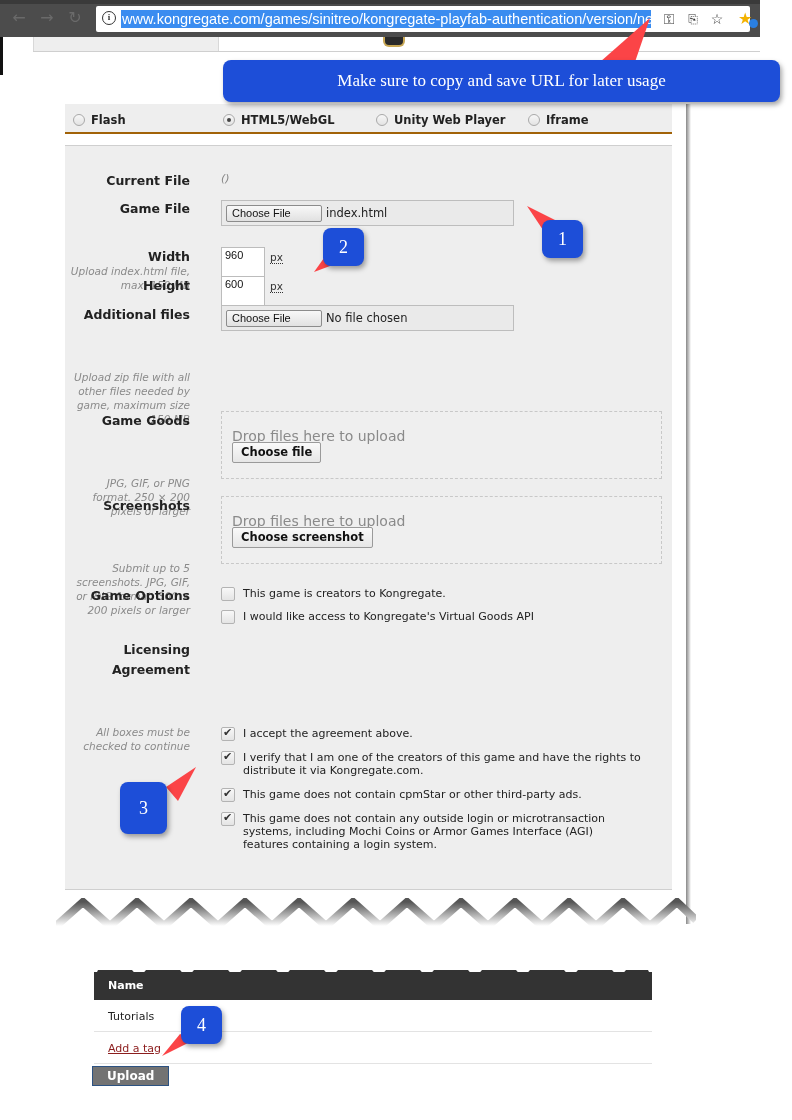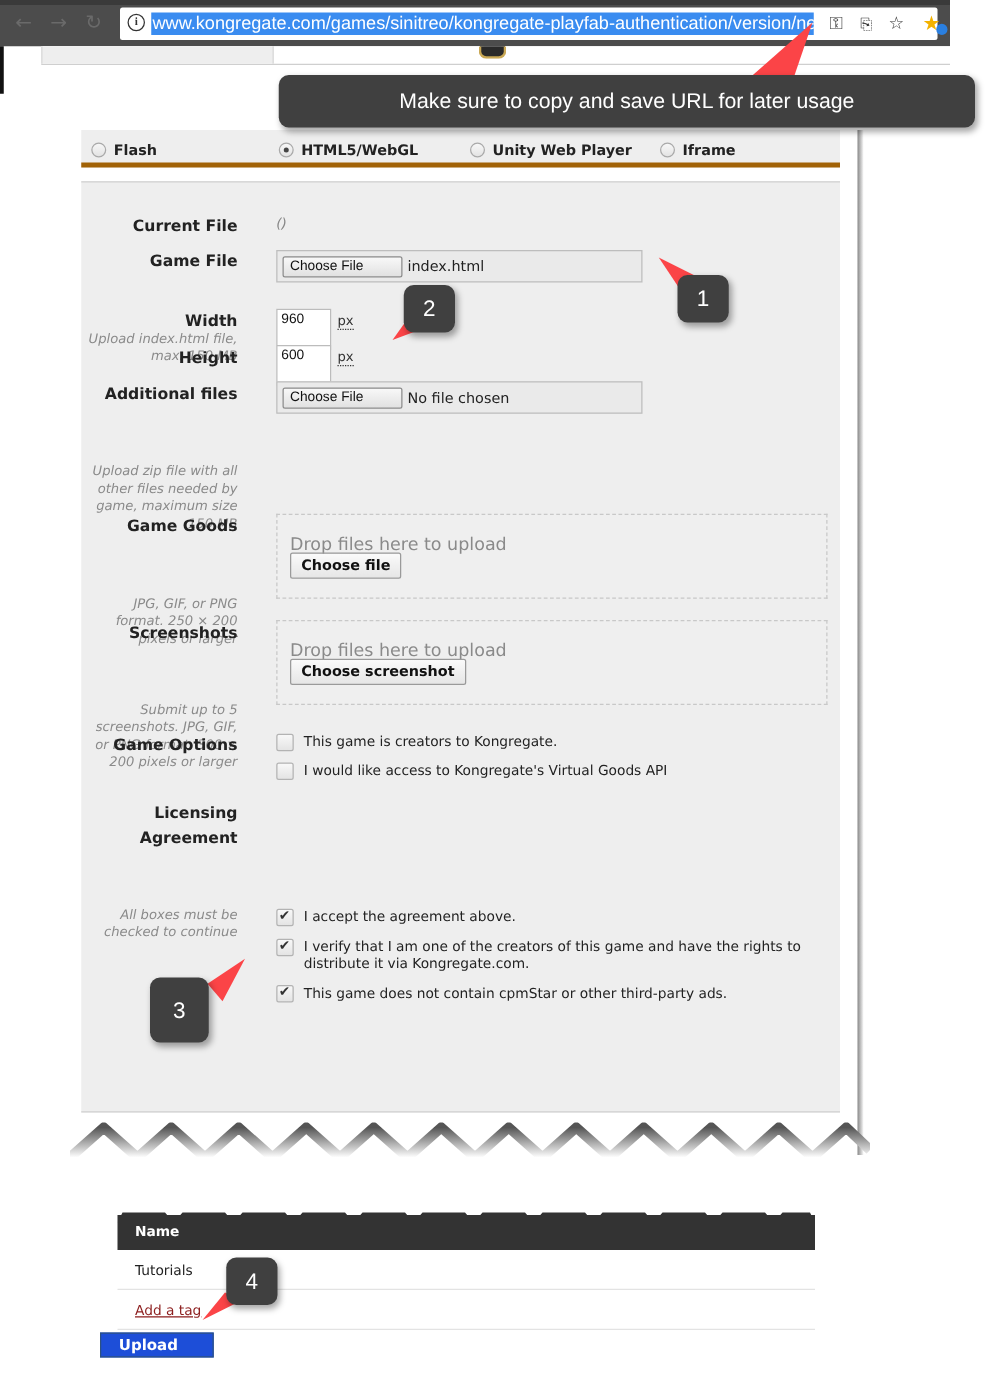--- a/index.html
+++ b/index.html
@@ -19,21 +19,21 @@
 
   .left-stub { position: absolute; left: 0; top: 37px; width: 3px; height: 38px; background: #111; }
 
   
   .hdr-strip { position: absolute; left: 33px; top: 37px; width: 727px; height: 15px; border-bottom: 1px solid #cfcfcf; background: #fff; }
   .hdr-cell { position: absolute; left: 0; top: 0; width: 186px; height: 14px; background: #eeeeee; border-right: 1px solid #d8d8d8; border-left: 1px solid #d8d8d8; }
   .hdr-logo { position: absolute; left: 350px; top: 0; width: 22px; height: 10px; background: #2a2a2a; border: 2px solid #c9a855; border-top: none; border-radius: 0 0 6px 6px; }
 
   
   .panel-shadow { position: absolute; left: 686px; top: 104px; width: 5px; height: 820px; background: linear-gradient(to right, #888, #ccc 60%, #fff); }
-  .radio-row { position: absolute; left: 65px; top: 104px; width: 607px; height: 30px; background: #eeeeee; border-bottom: 4px solid #a16207; }
+  .radio-row { position: absolute; left: 65px; top: 104px; width: 607px; height: 30px; background: #eeeeee; border-bottom: 2px solid #a16207; }
   .radio { position: absolute; top: 9px; display: flex; align-items: center; }
   .radio-dot { width: 12px; height: 12px; border: 1px solid #a9a9a9; border-radius: 50%; background: linear-gradient(#f7f7f7,#e3e3e3); position: relative; margin-right: 6px; }
   .radio-dot.on::after { content: ""; position: absolute; left: 3px; top: 3px; width: 4px; height: 4px; border-radius: 50%; background: #444; }
   .radio-label { font-family: "DejaVu Sans", sans-serif; font-weight: bold; font-size: 11.5px; color: #222; }
 
   .form { position: absolute; left: 65px; top: 145px; width: 607px; height: 745px; background: #eeeeee; border-top: 1px solid #cfcfcf; border-bottom: 1px solid #cfcfcf; }
 
   .lbl { position: absolute; right: 482px; text-align: right; font-weight: bold; font-size: 12.5px; color: #222; white-space: nowrap; }
   .hint { position: absolute; right: 482px; text-align: right; font-style: italic; font-size: 10.5px; color: #8a8a8a; line-height: 14px; width: 125px; margin-top: 45px; }
 
@@ -66,24 +66,24 @@
   
   .zig { position: absolute; left: 56px; top: 898px; width: 640px; height: 30px; }
   .tear-bottom { position: absolute; left: 94px; top: 968px; width: 558px; height: 10px; }
 
   .tags-header { position: absolute; left: 94px; top: 972px; width: 558px; height: 28px; background: #333333; }
   .tags-header span { position: absolute; left: 14px; top: 7px; color: #fff; font-weight: bold; font-size: 11px; }
   .tag-row { position: absolute; left: 94px; width: 558px; height: 32px; border-bottom: 1px solid #e3e3e3; background: #fff; }
   .tag-row span { position: absolute; left: 14px; top: 10px; font-size: 11px; color: #222; }
   .tag-link { color: #8c1d1d !important; text-decoration: underline; }
 
-  .upload-btn { position: absolute; left: 80px; top: 1066px; width: 91px; height: 20px; background: #1d4ed8; border: 1px solid #2c5282; color: #fff; font-weight: bold; font-size: 12px; line-height: 18px; padding-left: 14px; }
-
-  
-  .callout { position: absolute; background: #404040; color: #fff; font-family: Liberation Sans, sans-serif; border-radius: 8px; box-shadow: 2px 3px 5px rgba(0,0,0,0.35); text-align: center; }
+  .upload-btn { position: absolute; left: 92px; top: 1066px; width: 77px; height: 20px; background: #737373; border: 1px solid #2c5282; color: #fff; font-weight: bold; font-size: 12px; line-height: 18px; padding-left: 14px; }
+
+  
+  .callout { position: absolute; background: #1d4ed8; color: #fff; font-family: Liberation Serif, serif; border-radius: 8px; box-shadow: 2px 3px 5px rgba(0,0,0,0.35); text-align: center; }
   .callout-main { left: 223px; top: 60px; width: 557px; height: 42px; font-size: 17px; line-height: 42px; }
   .badge { width: 41px; height: 38px; font-size: 18px; line-height: 38px; }
   .pointer { position: absolute; }
 </style>
 </head>
 <body>
 
 <div class="chrome">
   <div class="chrome-top"></div>
   <div class="nav-btn" style="left:10px">←</div>
@@ -185,20 +185,24 @@
     <span class="cb-text">I accept the agreement above.</span>
   </div>
   <div class="cb-row" style="top:605px;width:440px">
     <div class="cb on"></div>
     <span class="cb-text">I verify that I am one of the creators of this game and have the rights to distribute it via Kongregate.com.</span>
   </div>
   <div class="cb-row" style="top:642px">
     <div class="cb on"></div>
     <span class="cb-text">This game does not contain cpmStar or other third-party ads.</span>
   </div>
+  <div class="cb-row" style="top:666px;width:410px">
+    <div class="cb on"></div>
+    <span class="cb-text">This game does not contain any outside login or microtransaction systems, including Mochi Coins or Armor Games Interface (AGI) features containing a login system.</span>
+  </div>
 </div>
 
 <svg class="zig" viewBox="0 0 640 30">
   <defs>
     <linearGradient id="g" x1="0" y1="0" x2="0" y2="1">
       <stop offset="0" stop-color="#555"></stop>
         <stop offset="1" stop-color="#fff"></stop>
     </linearGradient>
   </defs>
   <polyline fill="none" stroke="url(#g)" stroke-width="8" stroke-linejoin="miter" points="0,28 27,4 54,28 81,4 108,28 135,4 162,28 189,4 216,28 243,4 270,28 297,4 324,28 351,4 378,28 405,4 432,28 459,4 486,28 513,4 540,28 567,4 594,28 621,4 640,22"></polyline>

